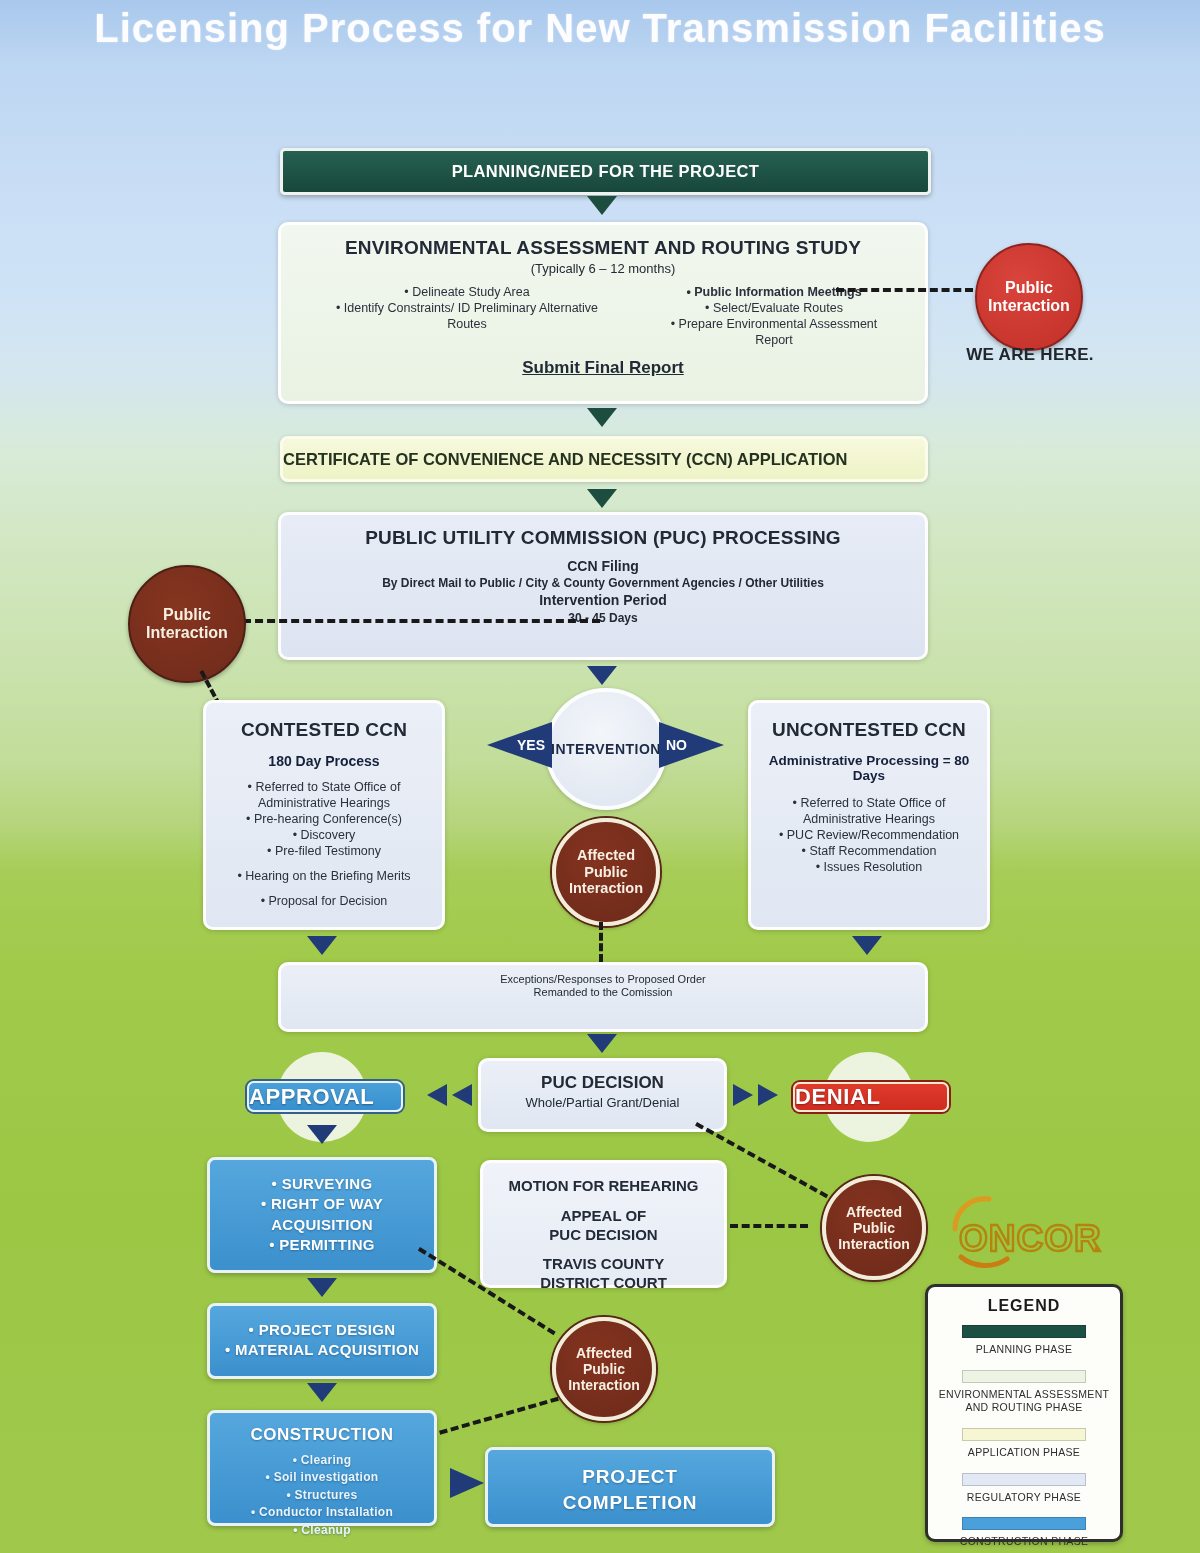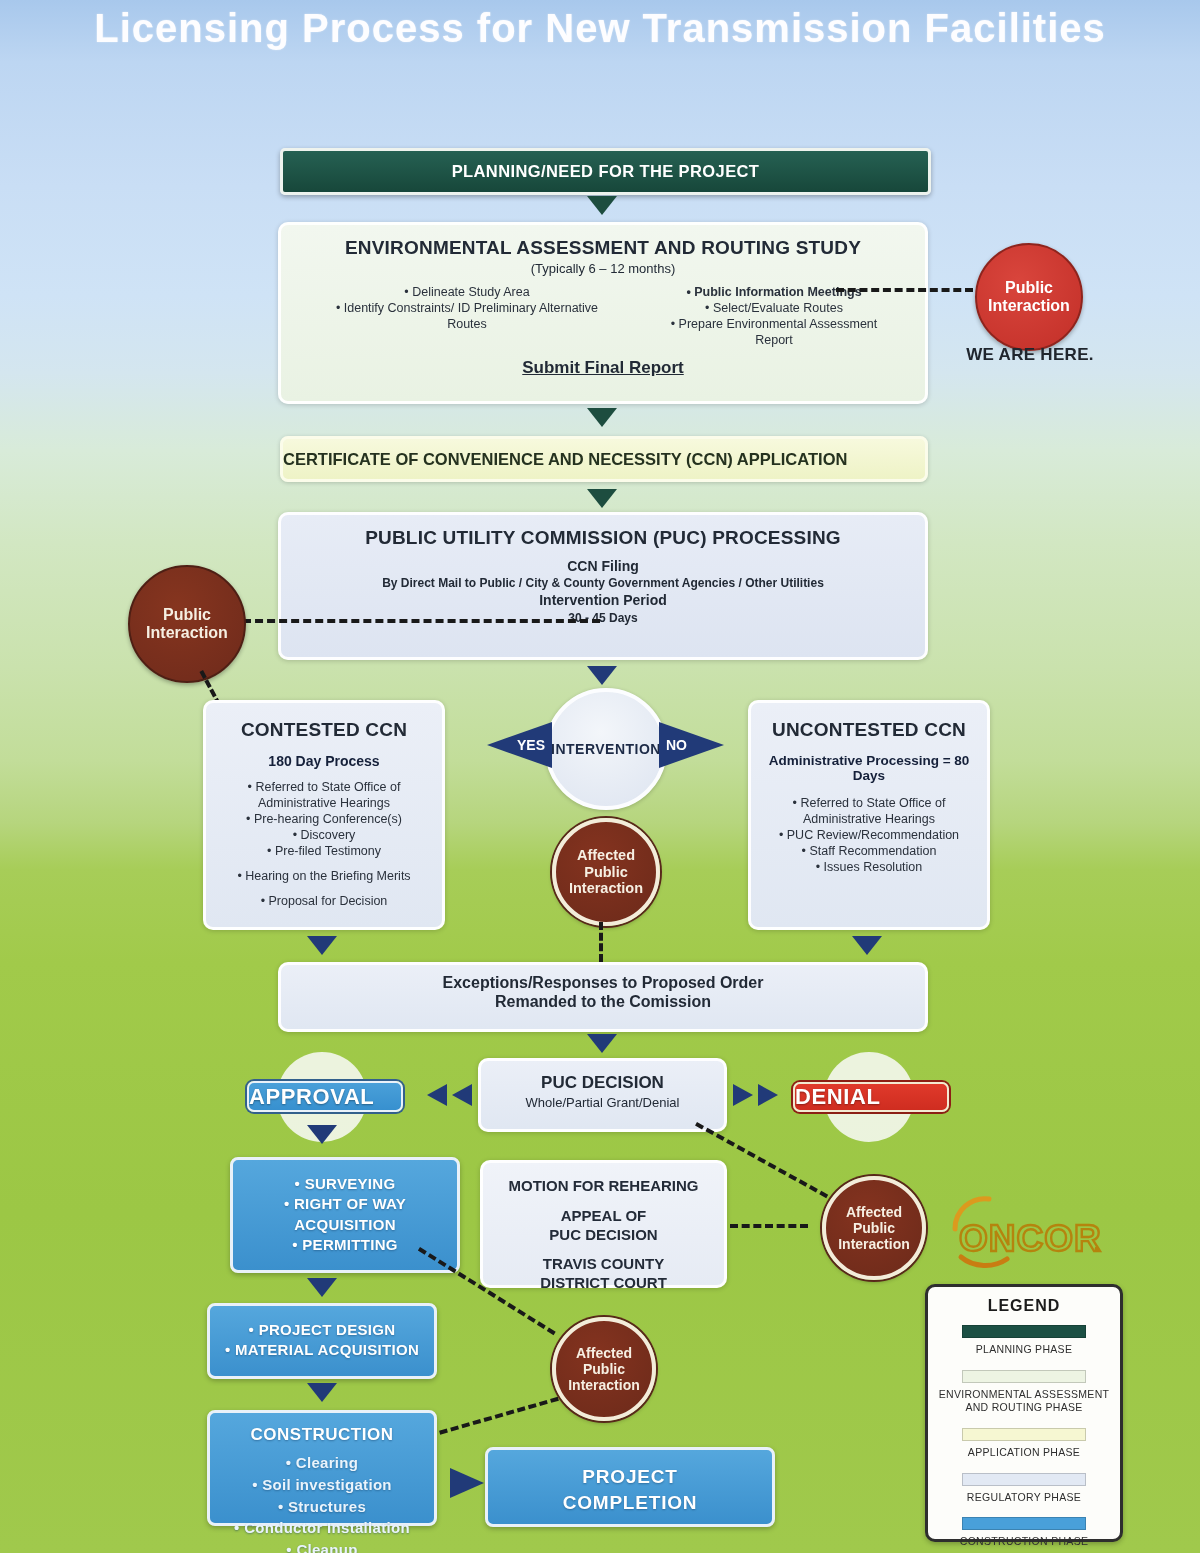--- a/index.html
+++ b/index.html
@@ -83,30 +83,30 @@
     color:#fff;font-weight:700;font-size:22px;letter-spacing:.6px;text-shadow:0 1px 2px rgba(0,0,0,.35);}
   .pill-blue{background:linear-gradient(180deg,#4aa0d9,#3790cf);border:2px solid #eaf2fa;
     box-shadow:0 0 0 2px #33608c;}
   .pill-red{background:linear-gradient(180deg,#e03a2b,#cf2d20);border:2px solid #f3ead2;
     box-shadow:0 0 0 2px #8c1f15;}
   .glow{background:rgba(252,253,255,.82);border-radius:50%;}
 
   
   .blue-box .bullets .li{font-size:15px;font-weight:700;color:#fff;line-height:1.35;letter-spacing:.3px;}
   .construction-title{font-weight:700;font-size:17px;letter-spacing:.5px;margin-bottom:7px;}
-  .construction .bullets .li{font-size:15px;font-weight:700;color:#eaf4fc;line-height:1.45;}
+  .construction .bullets .li{font-size:12px;font-weight:700;color:#eaf4fc;line-height:1.45;}
   .completion-line{font-weight:700;font-size:19px;letter-spacing:.8px;line-height:1.35;}
 
   
   .motion-line{font-weight:700;font-size:15px;color:#232b38;line-height:1.25;}
   .m-gap{margin-top:11px;}
 
   
   .alj-title{font-weight:700;font-size:17.5px;}
-  .alj-sub{font-size:16px;font-weight:700;line-height:1.2;}
+  .alj-sub{font-size:11px;font-weight:400;line-height:1.2;}
 
   
   .legend{background:#fdfdfa;border:3px solid #2e2e2e;border-radius:10px;
     box-shadow:0 2px 5px rgba(0,0,0,.25);padding:10px 8px;box-sizing:border-box;}
   .legend-title{font-weight:700;font-size:16px;color:#1c1c1c;text-align:center;
     letter-spacing:1px;margin-bottom:10px;}
   .lg-item{text-align:center;margin-bottom:13px;}
   .lg-swatch{width:122px;height:11px;margin:0 auto 5px auto;border:1px solid rgba(0,0,0,.18);}
   .lg-label{font-size:10.5px;color:#2e2e2e;letter-spacing:.3px;line-height:1.3;}
 
@@ -254,21 +254,21 @@
 
   <div class="abs pill pill-blue" style="left:247px;top:1081px;width:152px;height:27px;">
     <span>APPROVAL</span>
   </div>
   <div class="abs pill pill-red" style="left:793px;top:1082px;width:152px;height:26px;">
     <span>DENIAL</span>
   </div>
 
   <div class="abs arr-down arr-navy" style="left:307px;top:1125px;"></div>
 
-  <div class="abs blue-box t-center" style="left:207px;top:1157px;width:230px;height:116px;box-sizing:border-box;padding:14px 8px;margin-left:23px;">
+  <div class="abs blue-box t-center" style="left:207px;top:1157px;width:230px;height:116px;box-sizing:border-box;padding:14px 8px;">
     <div class="bullets">
         <div class="li">SURVEYING</div>
         <div class="li">RIGHT OF WAY ACQUISITION</div>
         <div class="li">PERMITTING</div>
       </div>
   </div>
 
   <div class="abs pale-box t-center" style="left:480px;top:1160px;width:247px;height:128px;box-sizing:border-box;padding:14px 6px;background:linear-gradient(180deg,#f0f3f9,#e6ebf4);">
     <div class="motion-line">MOTION FOR REHEARING</div>
     <div class="motion-line m-gap">APPEAL OF</div>

